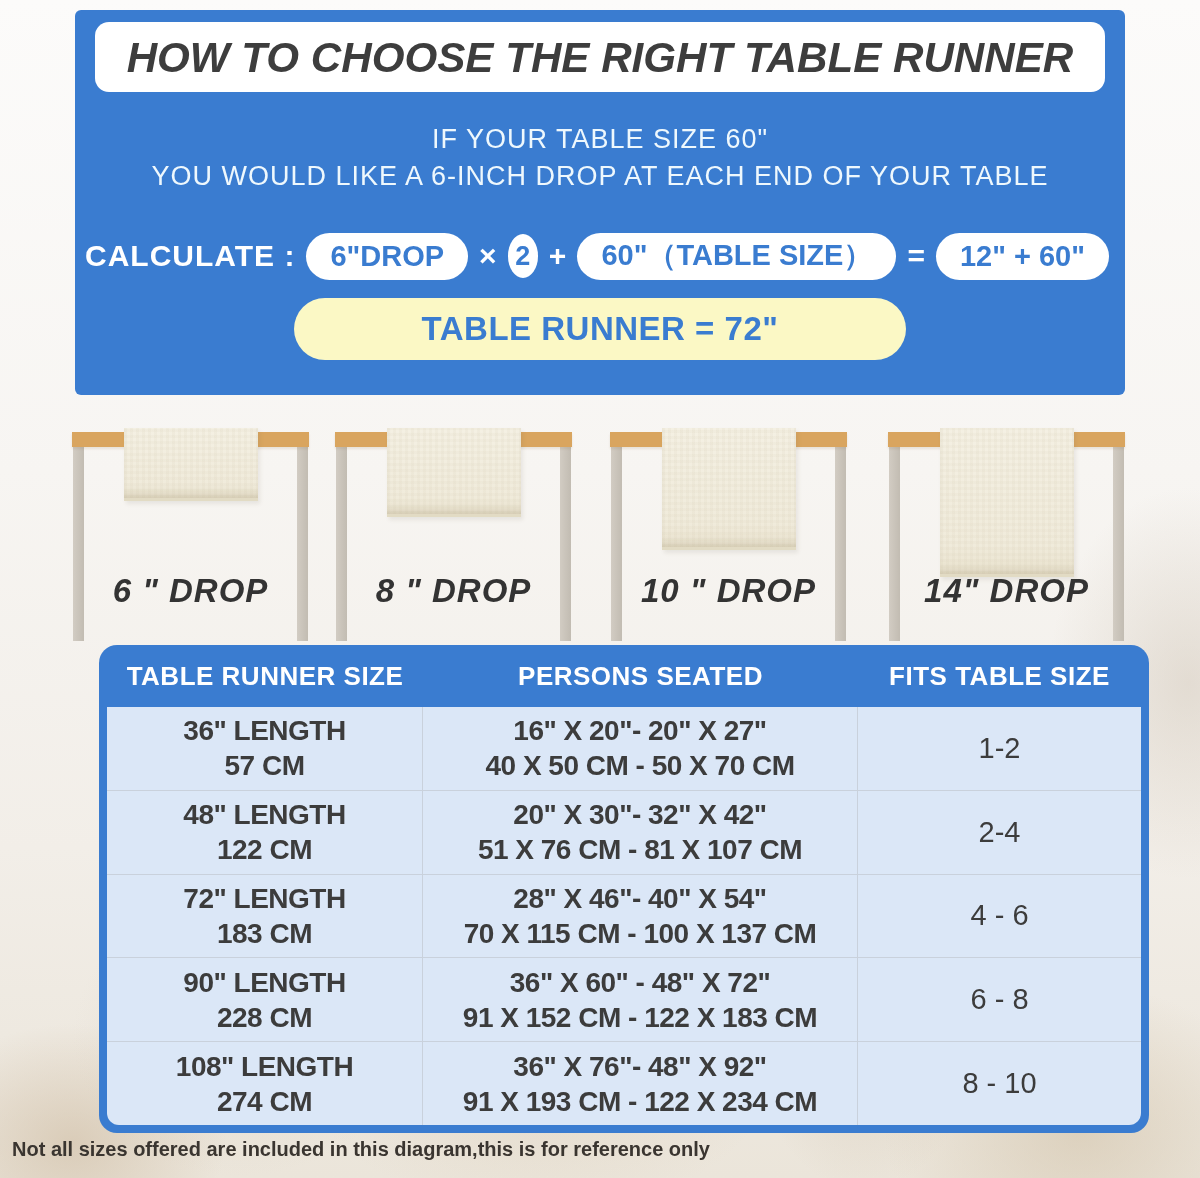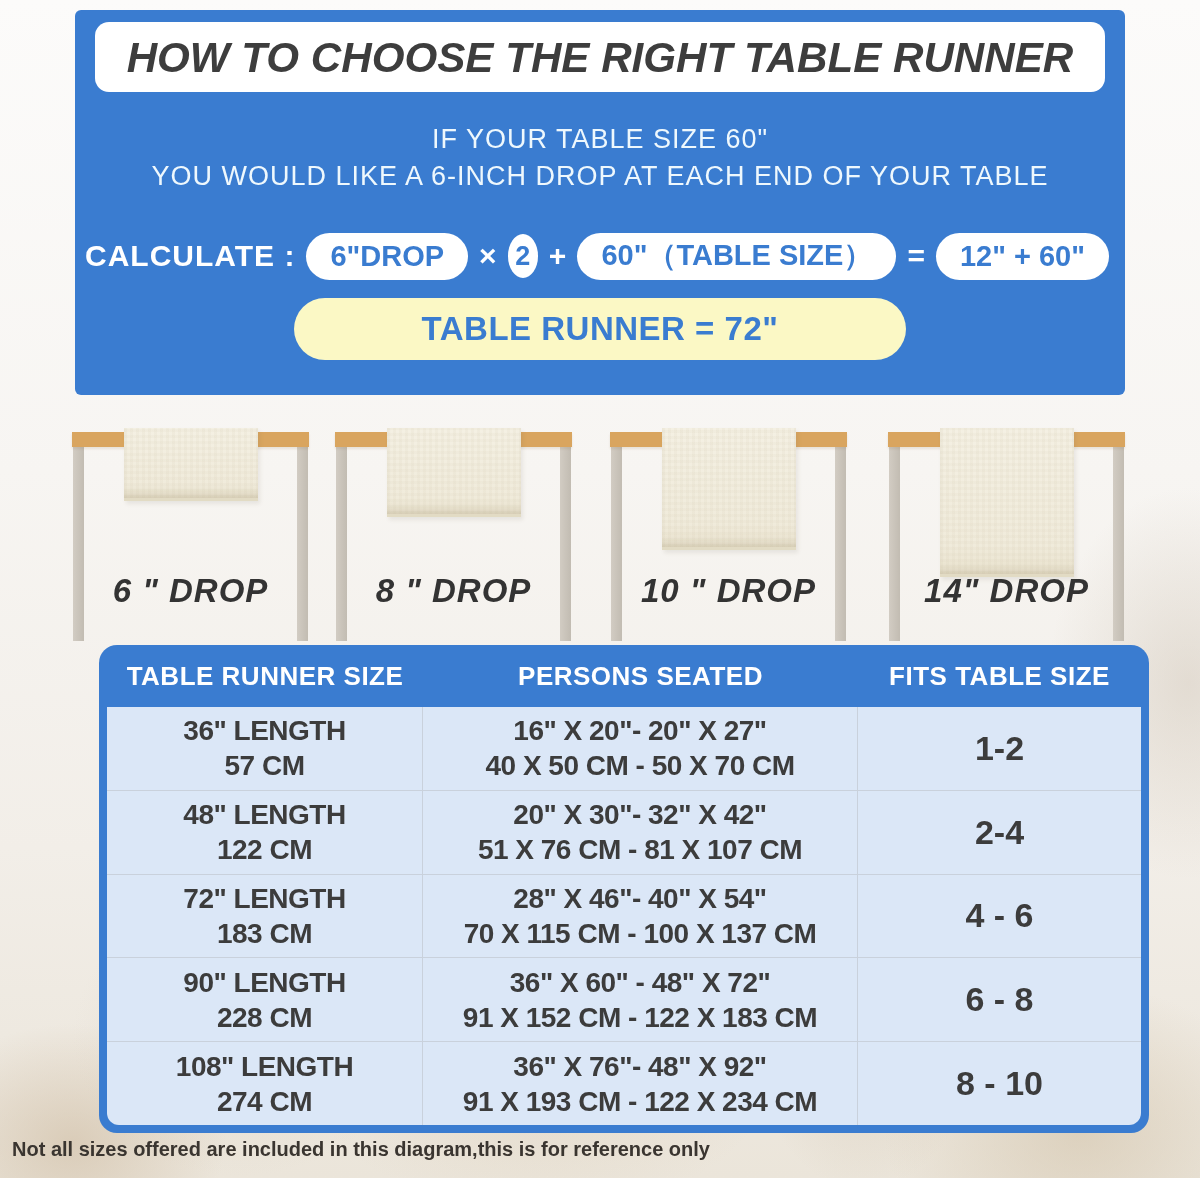--- a/index.html
+++ b/index.html
@@ -64,21 +64,21 @@
   .chart-body{position:absolute;left:8px;right:8px;top:62px;bottom:8px;
     background:rgba(255,255,255,.82);border-radius:0 0 12px 12px;display:flex;flex-direction:column;}
   .chart-row{flex:1;display:grid;grid-template-columns:316px 435px 1fr;
     border-top:1px solid rgba(120,110,100,.18);}
   .chart-row:first-child{border-top:none;}
   .cell{display:flex;flex-direction:column;align-items:center;justify-content:center;
     border-right:1px solid rgba(120,110,100,.18);}
   .cell:last-child{border-right:none;}
   .cell .ln{font-size:28px;font-weight:700;color:#3c3c3c;line-height:35px;
     letter-spacing:-0.5px;white-space:nowrap;}
-  .cell .single{font-size:34px;font-weight:700;color:#3c3c3c;letter-spacing:0;}
+  .cell .single{font-size:29px;font-weight:400;color:#3c3c3c;letter-spacing:0;}
   
   .footer-note{position:absolute;left:12px;width:100%;top:1138px;text-align:left;
     font-size:20px;font-weight:700;color:#3a3530;letter-spacing:0;}
 </style>
 </head>
 <body>
 
 <div id="canvas">
 
   <div class="header-box">

